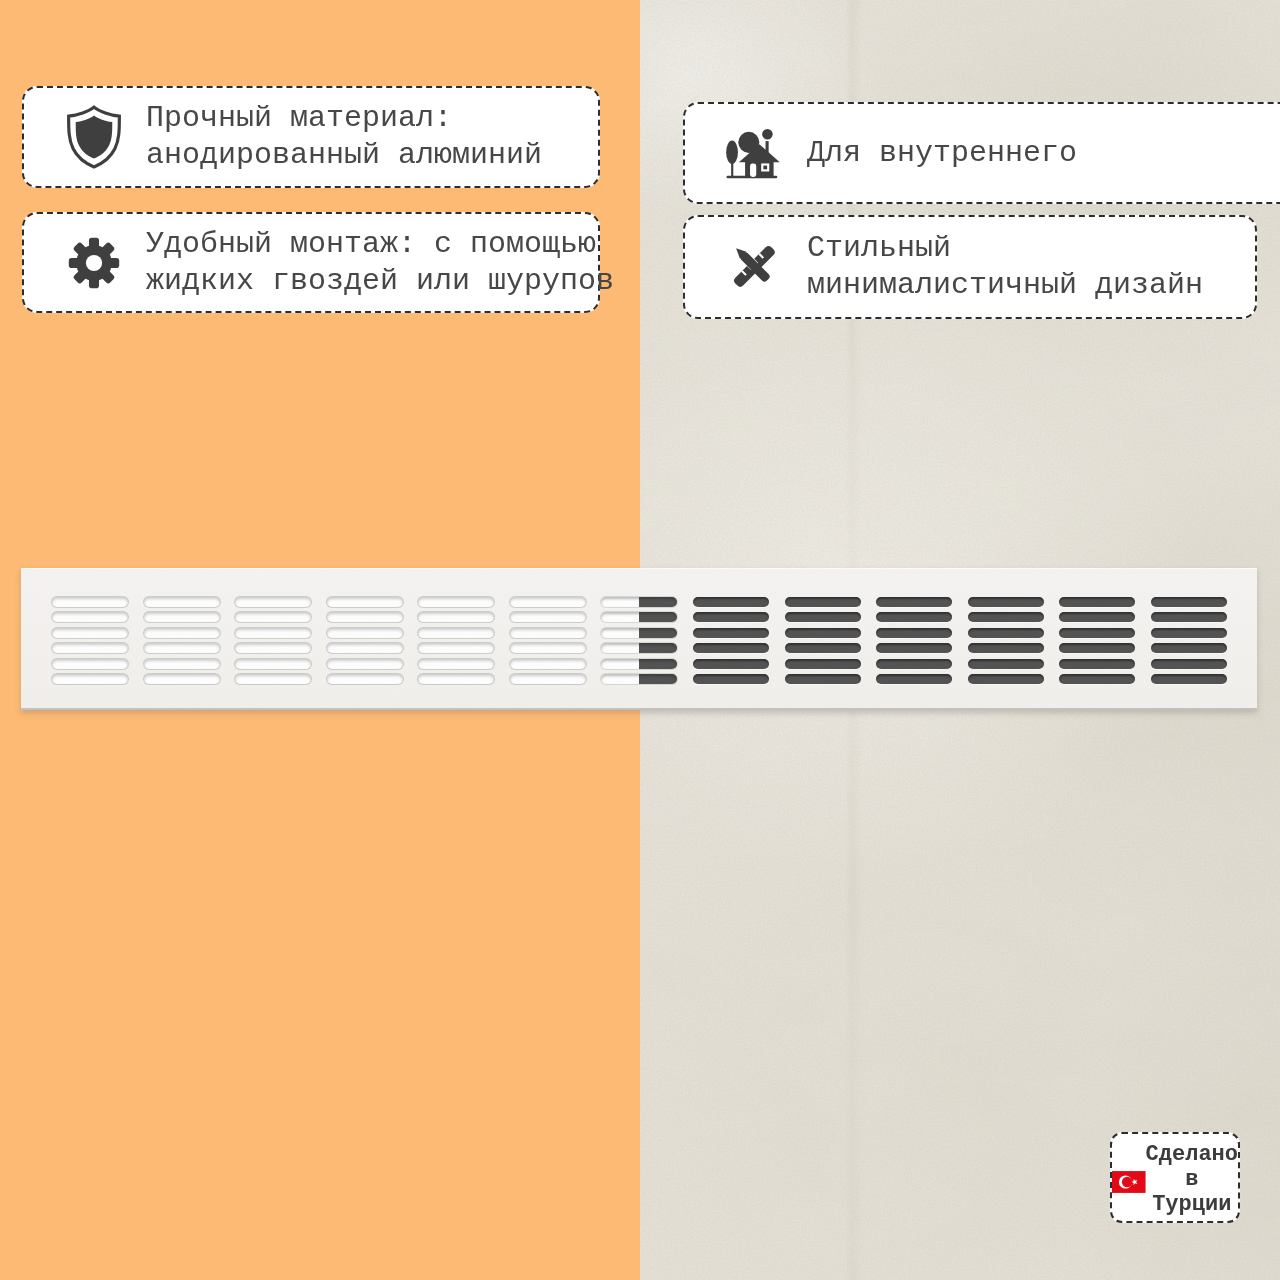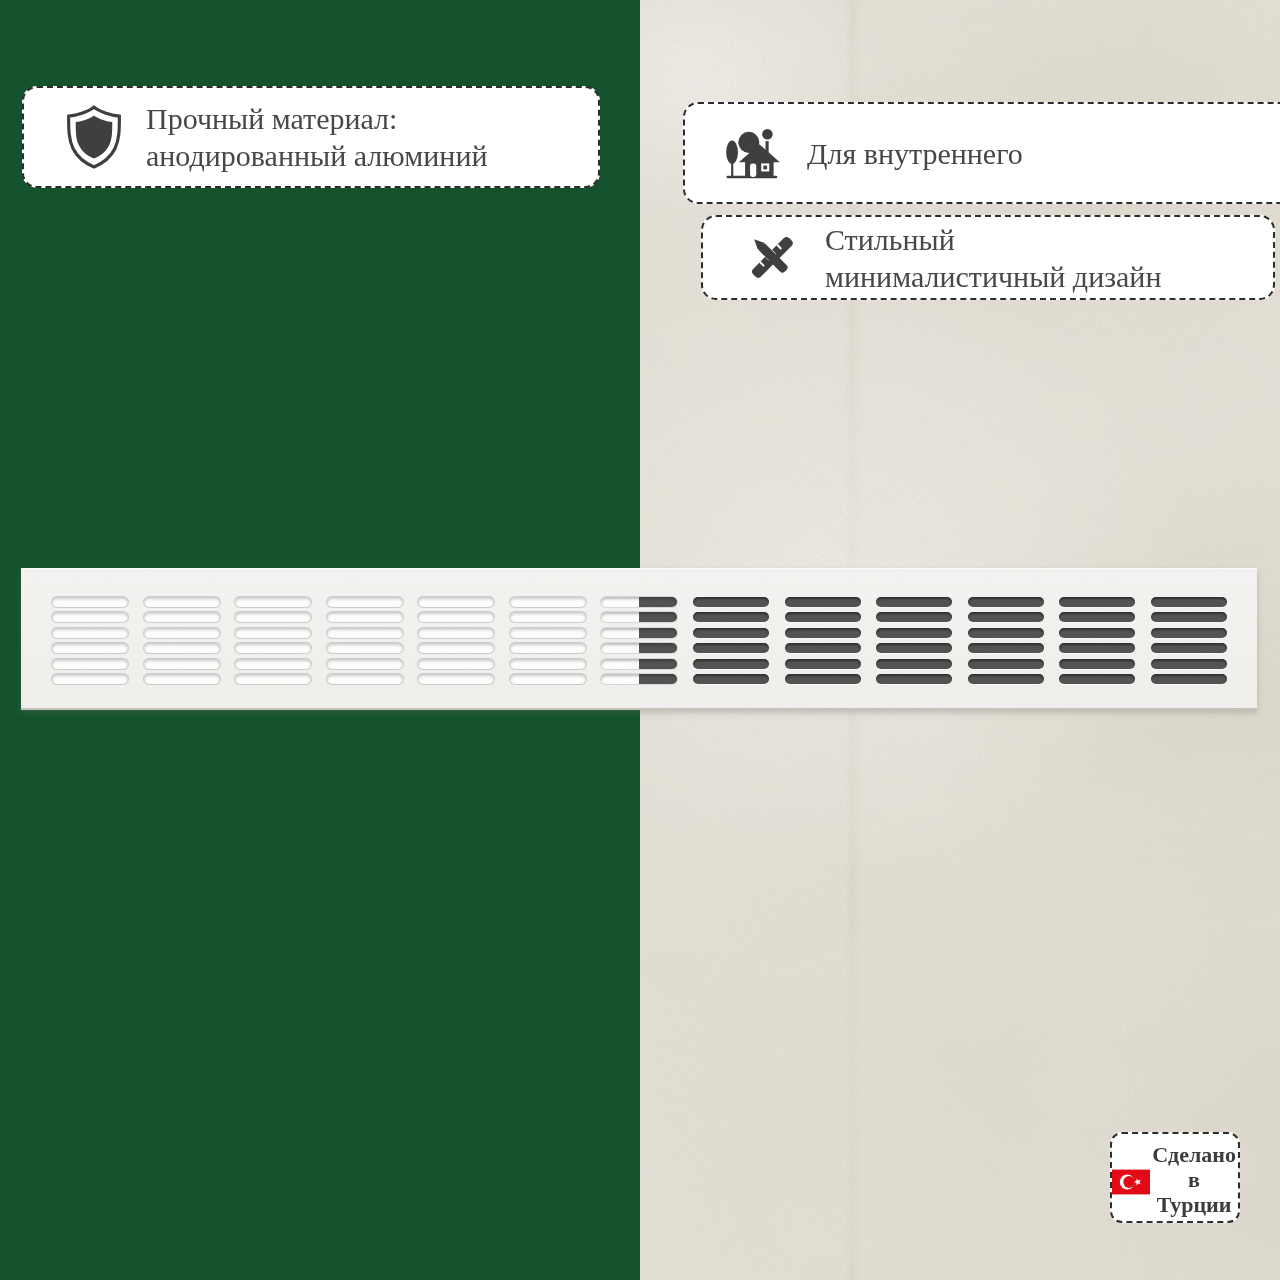--- a/index.html
+++ b/index.html
@@ -1,18 +1,18 @@
 <!DOCTYPE html>
 <html><head>
 <meta charset="utf-8">
 <style>
   html,body{margin:0;padding:0;background:#ffffff;}
   .page{
     position:relative;width:1280px;height:1280px;overflow:hidden;
-    background:#14532d;font-family:Liberation Serif, serif;
+    background:#fdba74;font-family:Liberation Mono, monospace;
   }
   
   .wall{
     position:absolute;left:640px;top:0;width:640px;height:1280px;
     background-color:#e7e3d9;
     background-image:
       radial-gradient(ellipse 300px 220px at 8% 6%,  rgba(255,255,255,0.55), transparent 65%),
       radial-gradient(ellipse 420px 320px at 75% 12%, rgba(213,206,190,0.50), transparent 70%),
       radial-gradient(ellipse 520px 420px at 30% 45%, rgba(248,246,240,0.60), transparent 70%),
       radial-gradient(ellipse 480px 380px at 95% 55%, rgba(210,203,187,0.45), transparent 70%),
@@ -92,20 +92,36 @@
         <path d="M32 2 C38 7 50 11 60 12 C60 27 60 38 55 48 C50 58 42 64 32 68 C22 64 14 58 9 48 C4 38 4 27 4 12 C14 11 26 7 32 2 Z" fill="none" stroke="#3f3f3f" stroke-width="3.5"></path>
         <path d="M32 2 C38 7 50 11 60 12 C60 27 60 38 55 48 C50 58 42 64 32 68 C22 64 14 58 9 48 C4 38 4 27 4 12 C14 11 26 7 32 2 Z" fill="#3f3f3f" transform="translate(32 35) scale(0.72) translate(-32 -35)"></path>
       </svg>
     </span>
     <div class="ftext">
       <div>Прочный материал:</div>
       <div>анодированный алюминий</div>
     </div>
   </div>
 
+  <div class="fbox" style="left:22px;top:212px;width:578px;height:101px">
+    <span class="ficon">
+      <svg viewBox="0 0 100 100" width="56" height="56" fill="#3f3f3f">
+        <rect x="41" y="5" width="18" height="90" rx="5"></rect>
+        <rect x="41" y="5" width="18" height="90" rx="5" transform="rotate(45 50 50)"></rect>
+        <rect x="41" y="5" width="18" height="90" rx="5" transform="rotate(90 50 50)"></rect>
+        <rect x="41" y="5" width="18" height="90" rx="5" transform="rotate(135 50 50)"></rect>
+        <circle cx="50" cy="50" r="32"></circle>
+        <circle cx="50" cy="50" r="14.5" fill="#ffffff"></circle>
+      </svg>
+    </span>
+    <div class="ftext">
+      <div>Удобный монтаж: с помощью</div>
+      <div>жидких гвоздей или шурупов</div>
+    </div>
+  </div>
 
   <div class="fbox" style="left:683px;top:102px;width:674px;height:102px">
     <span class="ficon">
       <svg viewBox="0 0 100 88" width="62" height="55" fill="#3f3f3f">
         <circle cx="40" cy="26" r="17"></circle>
         <circle cx="70" cy="13" r="8.5"></circle>
         <ellipse cx="13" cy="42" rx="9.5" ry="19"></ellipse>
         <rect x="11.5" y="58" width="3.5" height="24"></rect>
         <rect x="4" y="80" width="82" height="4" rx="2"></rect>
         <rect x="67" y="24" width="5" height="20"></rect>
@@ -114,21 +130,21 @@
         <rect x="42" y="60" width="10" height="22" rx="4" fill="#ffffff"></rect>
         <rect x="60" y="60" width="13" height="13" fill="#ffffff"></rect>
         <rect x="63.5" y="63.5" width="6" height="6" fill="#3f3f3f"></rect>
       </svg>
     </span>
     <div class="ftext">
       <div>Для внутреннего</div>
     </div>
   </div>
 
-  <div class="fbox" style="left:701px;top:215px;width:574px;height:85px">
+  <div class="fbox" style="left:683px;top:215px;width:574px;height:104px">
     <span class="ficon">
       <svg viewBox="0 0 100 100" width="58" height="58" fill="#3f3f3f">
         <g transform="rotate(45 50 50)">
           <rect x="39" y="6" width="19" height="88" rx="7"></rect>
           <rect x="39" y="27" width="10" height="3.6" fill="#ffffff"></rect>
           <rect x="39" y="41" width="10" height="3.6" fill="#ffffff"></rect>
           <rect x="39" y="55" width="10" height="3.6" fill="#ffffff"></rect>
           <rect x="39" y="69" width="10" height="3.6" fill="#ffffff"></rect>
         </g>
         <g transform="rotate(-45 50 50)">

